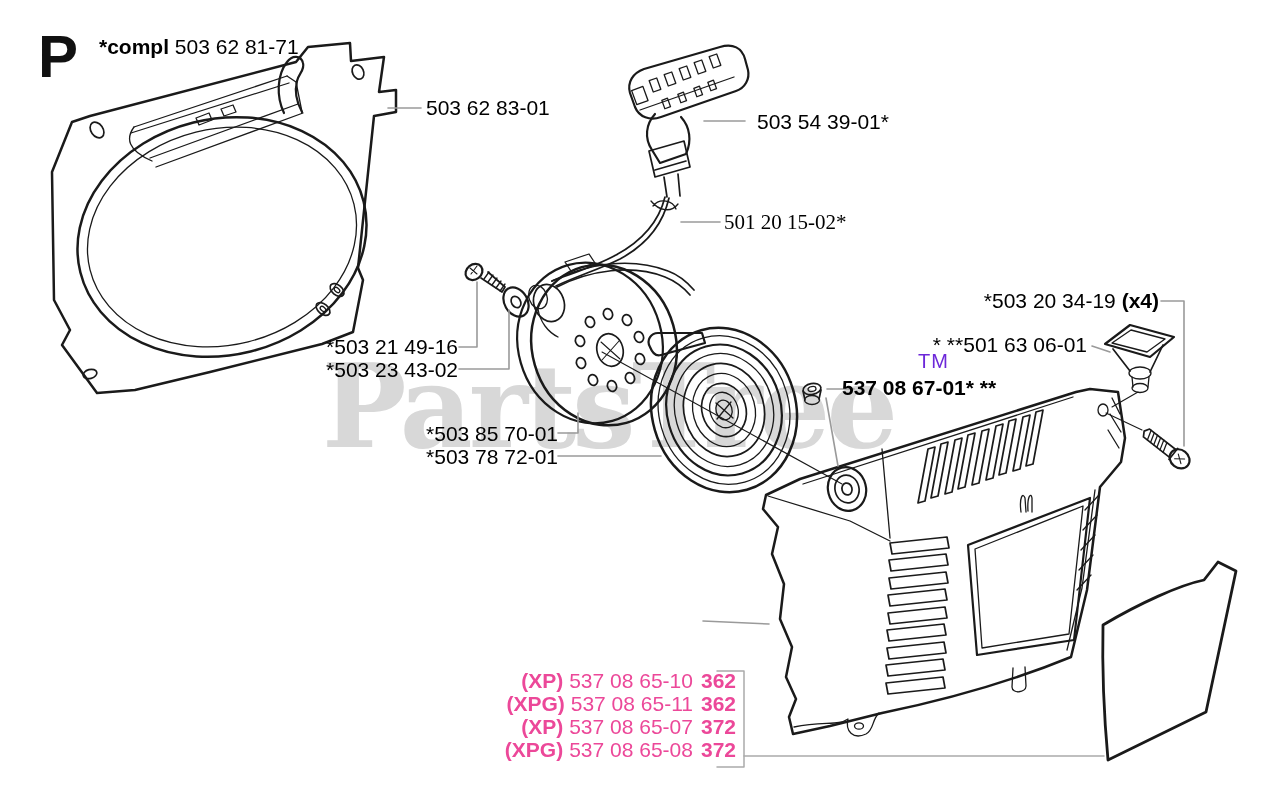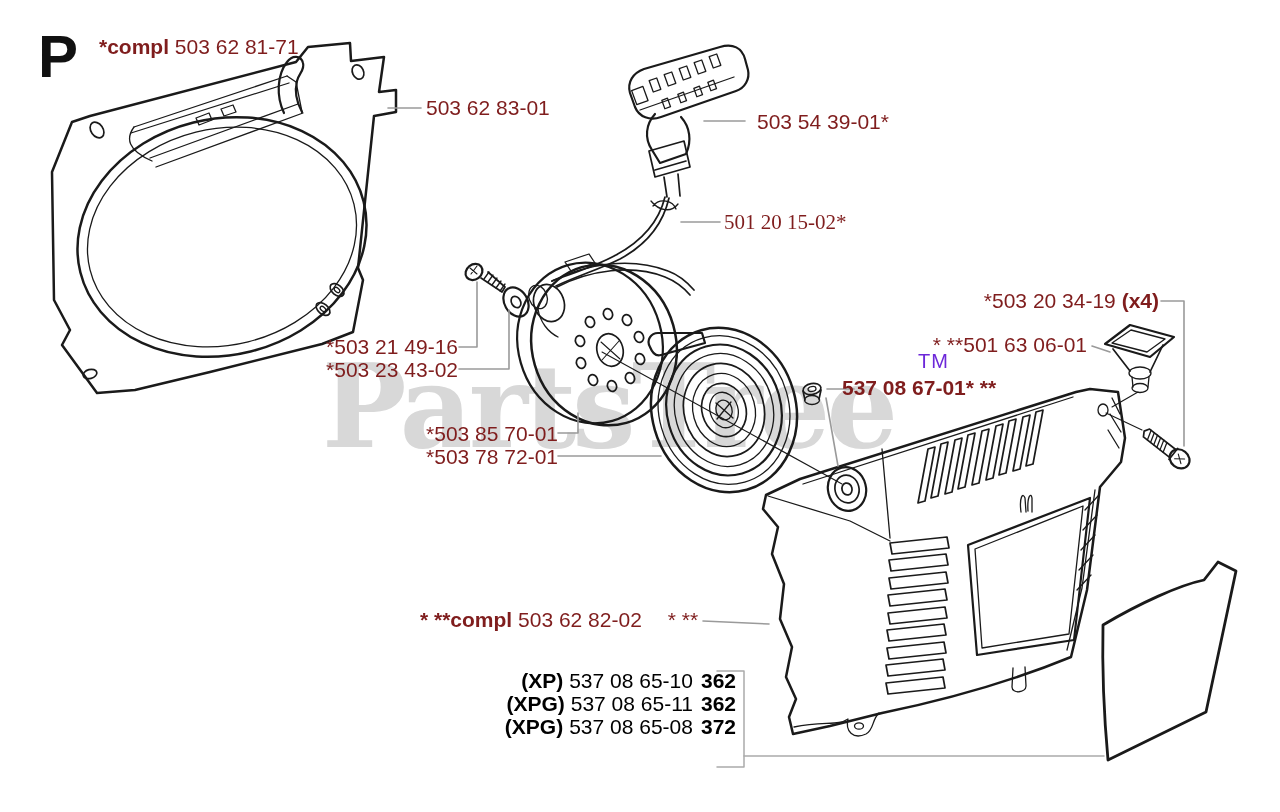--- a/index.html
+++ b/index.html
@@ -14,27 +14,27 @@
         font-size:20px; color:#6d28d9; letter-spacing:1px; }
   svg.art { position:absolute; left:0; top:0; z-index:2; }
   svg.art path, svg.art ellipse, svg.art line, svg.art rect, svg.art polyline
       { fill:none; stroke:#1a1a1a; stroke-width:1.7; stroke-linecap:round; stroke-linejoin:round; }
   .w25{stroke-width:2.5!important} .w22{stroke-width:2.2!important}
   .w13{stroke-width:1.3!important} .w11{stroke-width:1.1!important}
   .w28{stroke-width:2.8!important}
   .leader{stroke:#9a9a9a!important;stroke-width:1.6!important}
   .bracket{stroke:#aaaaaa!important;stroke-width:1.5!important}
   .lbl { position:absolute; z-index:3; font-size:21px; line-height:1.08;
-         color:#7f1d1d; white-space:nowrap; }
+         color:#000000; white-space:nowrap; }
   .lbl b { font-weight:700; }
   .ra { text-align:right; }
   .section-letter { position:absolute; left:38px; top:22px; z-index:3;
                     font-size:60px; font-weight:700; color:#111; }
   .ptable { position:absolute; right:544px; top:669px; z-index:3; text-align:right;
-            font-size:21px; line-height:23px; color:#000000; white-space:nowrap; }
+            font-size:21px; line-height:23px; color:#ec4899; white-space:nowrap; }
   .ptable .model { font-weight:700; margin-right:6px; }
   .ptable .page  { font-weight:700; margin-left:8px; }
   .tail-gap { margin-left:26px; }
 </style>
 </head>
 <body>
 
 <div id="stage">
 
   <div class="watermark">PartsTree</div>
@@ -250,29 +250,29 @@
   <div class="lbl ra" style="right:722px; top:446px;">*503 78 72-01</div>
 
   <div class="lbl ra" style="right:121px; top:290px;">
     <span>*503 20 34-19 </span><b>(x4)</b>
   </div>
 
   <div class="lbl ra" style="right:193px; top:334px;">* **501 63 06-01</div>
 
   <div class="lbl" style="left:842px; top:377px;font-weight:bold;">537 08 67-01* **</div>
 
-  <div class="lbl" style="left:420px; top:609px;">
-    <b>* **compl</b><span> 503 62 82-02</span><span class="tail-gap">* **</span>
+
+  <div class="ptable">
+    <div>
+      <span class="model">(XP)</span><span>537 08 65-10</span><span class="page">362</span>
+    </div>
+    <div>
+      <span class="model">(XPG)</span><span>537 08 65-11</span><span class="page">362</span>
+    </div>
+    <div>
+      <span class="model">(XP)</span><span>537 08 65-07</span><span class="page">372</span>
+    </div>
+    <div>
+      <span class="model">(XPG)</span><span>537 08 65-08</span><span class="page">372</span>
+    </div>
   </div>
 
-  <div class="ptable">
-    <div>
-      <span class="model">(XP)</span><span>537 08 65-10</span><span class="page">362</span>
-    </div>
-    <div>
-      <span class="model">(XPG)</span><span>537 08 65-11</span><span class="page">362</span>
-    </div>
-    <div>
-      <span class="model">(XPG)</span><span>537 08 65-08</span><span class="page">372</span>
-    </div>
-  </div>
-
 </div>
 
 </body></html>

